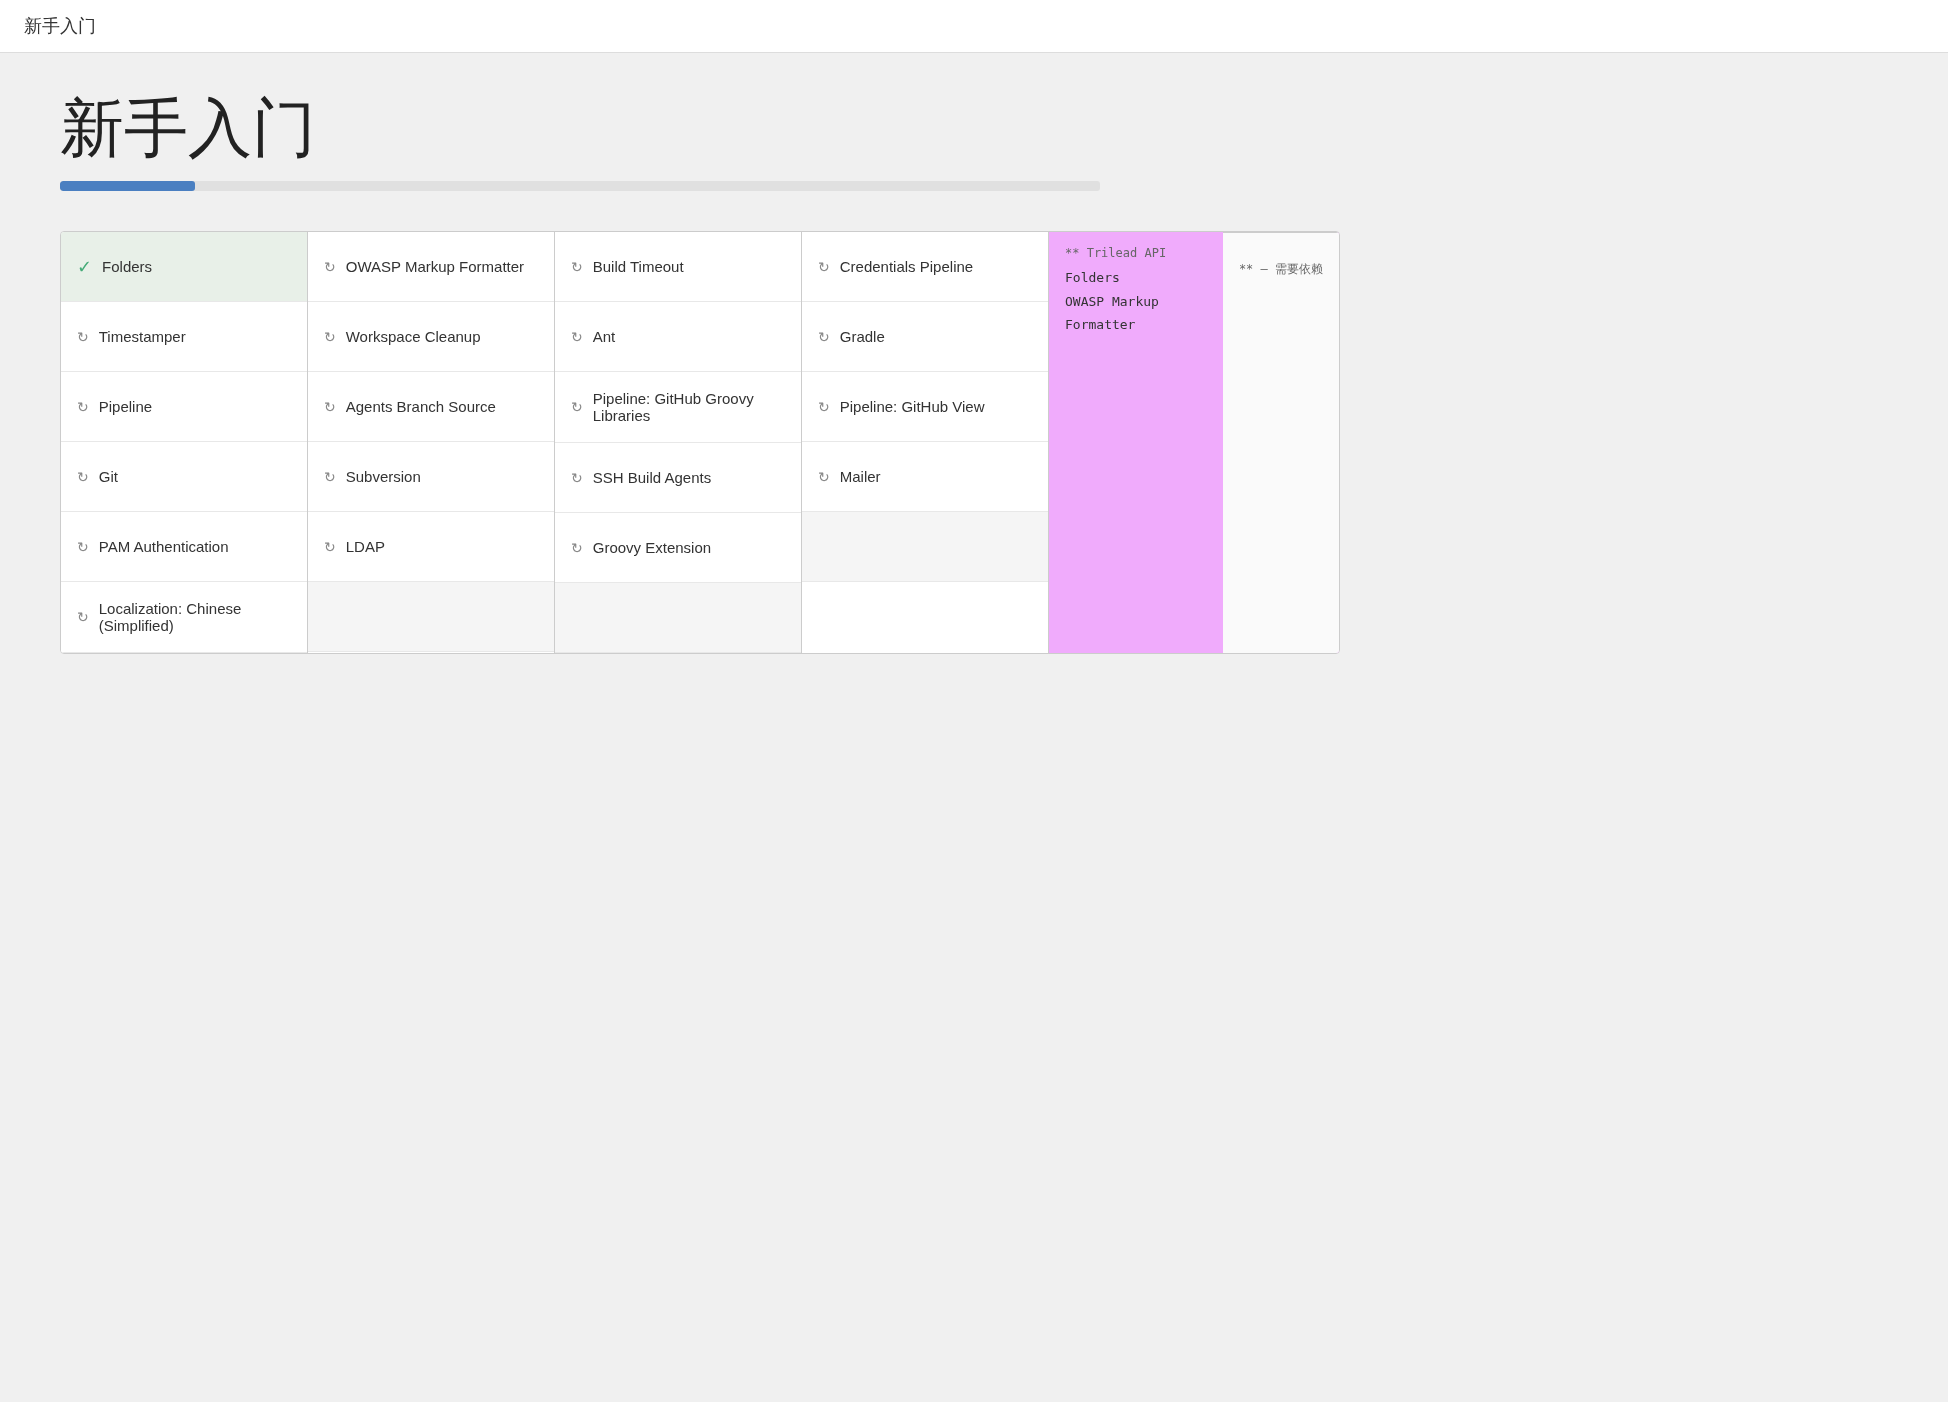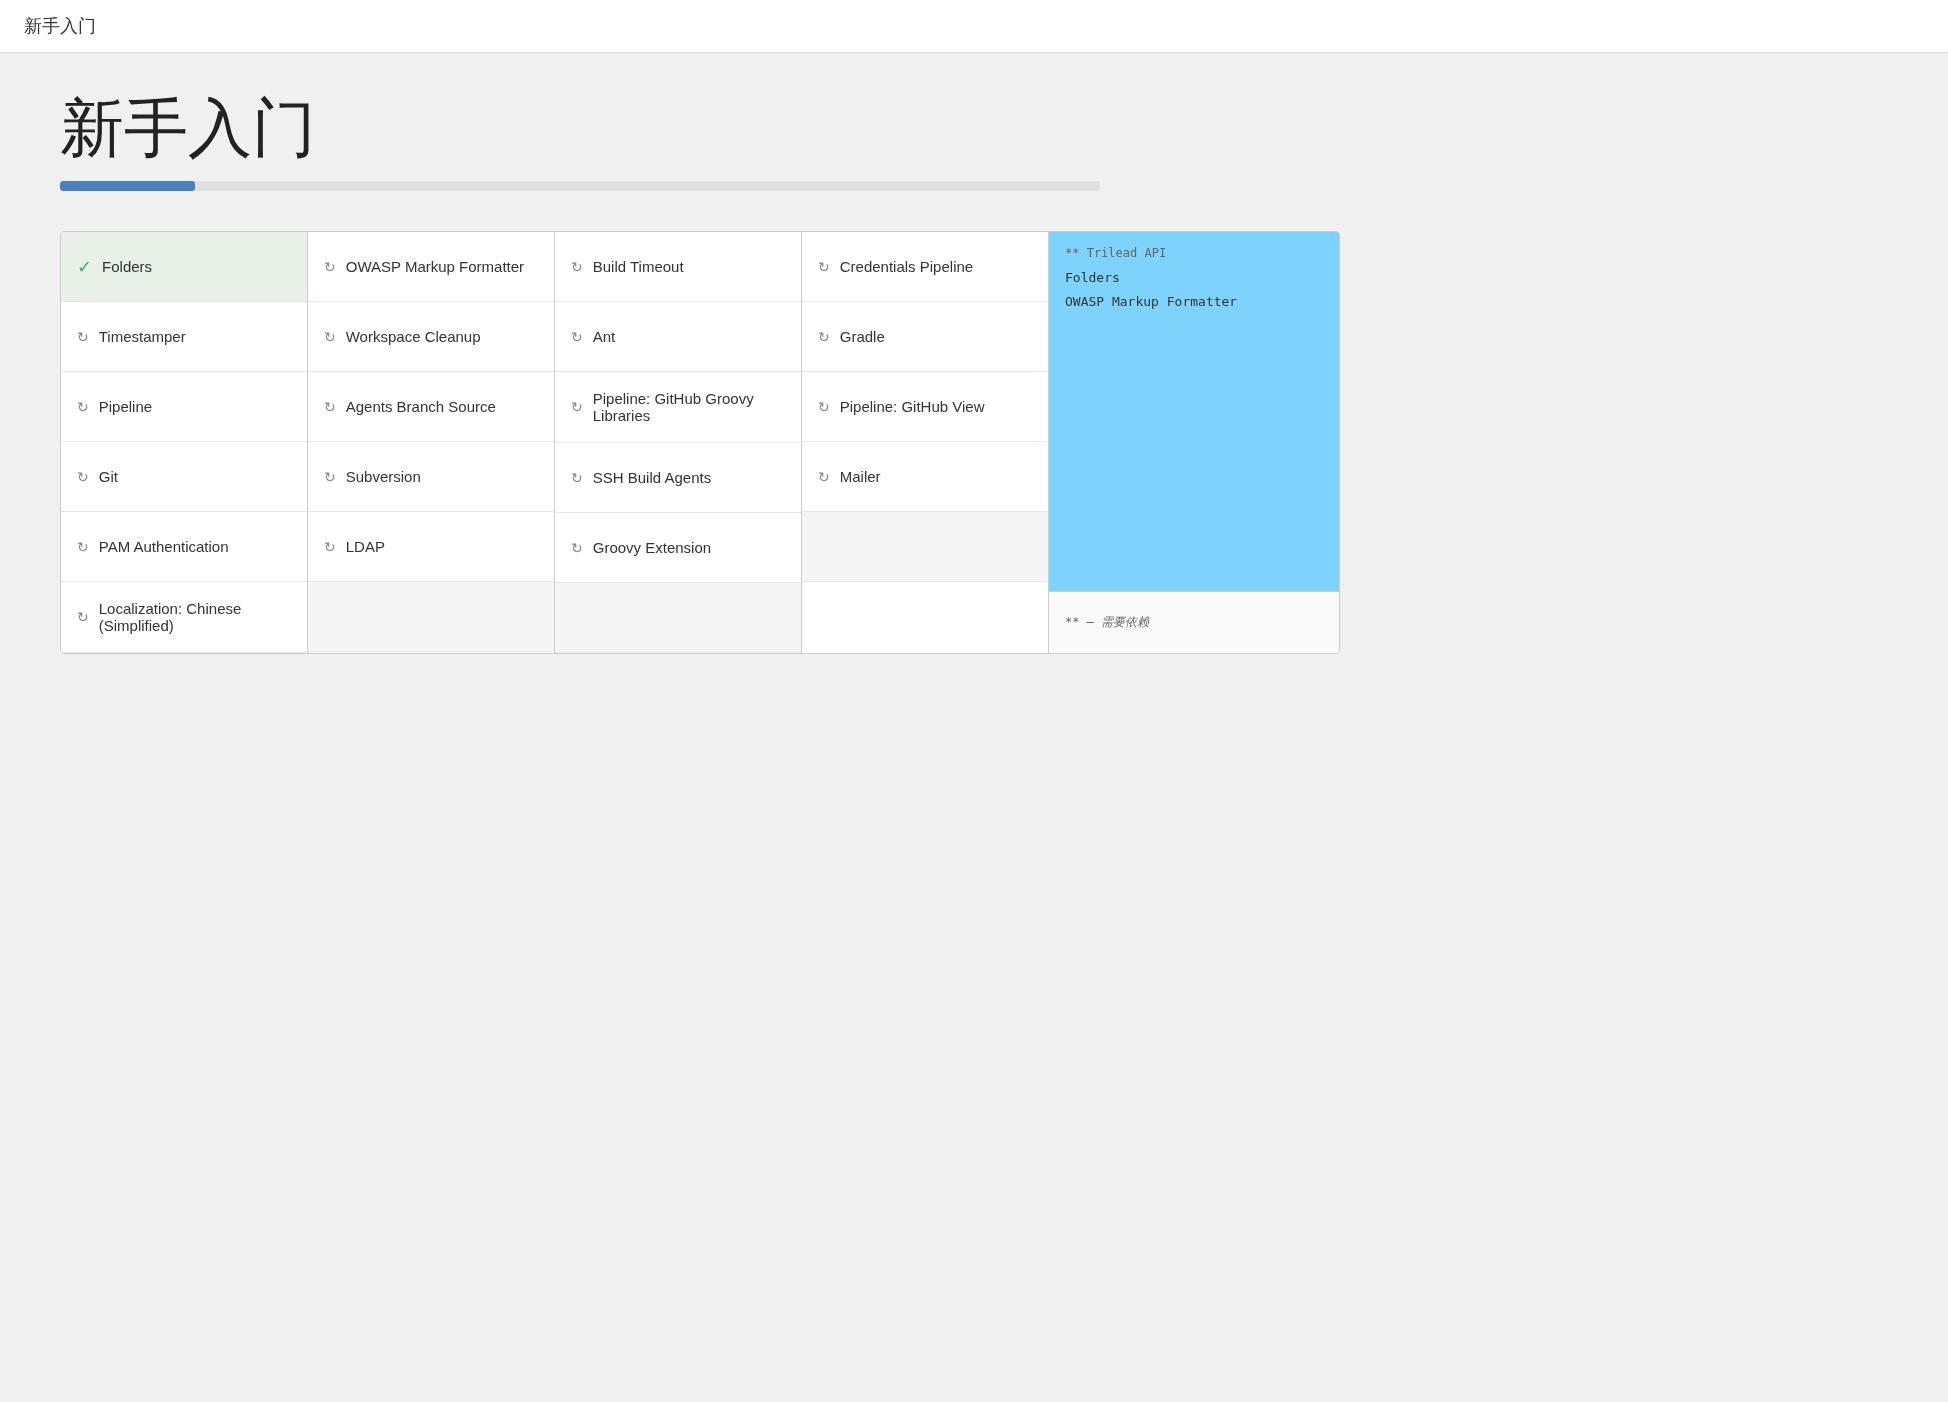--- a/index.html
+++ b/index.html
@@ -99,24 +99,23 @@
     }
 
     .plugin-cell.empty {
       background: #f5f5f5;
       min-height: 70px;
     }
 
     
     .side-panel {
       width: 290px;
-      background: #7dd3fc;
+      background: #f0abfc;
       padding: 0;
       display: flex;
-      flex-direction: column;
     }
 
     .side-panel-content {
       flex: 1;
       padding: 14px 16px;
       font-size: 13px;
       color: #444;
     }
 
     .side-panel-content .api-header {
@@ -128,26 +127,25 @@
 
     .side-panel-content .dep-item {
       font-family: monospace;
       font-size: 13px;
       color: #333;
       line-height: 1.8;
     }
 
     .side-panel-footer {
       border-top: 1px solid #ccc;
-      padding: 22px 16px;
+      padding: 28px 16px;
       font-family: monospace;
       font-size: 12px;
       color: #666;
       background: #fafafa;
-      font-style: italic;
     }
 
     
     .icon-check {
       color: #4a7;
       font-size: 18px;
       flex-shrink: 0;
     }
 
     .icon-refresh {

